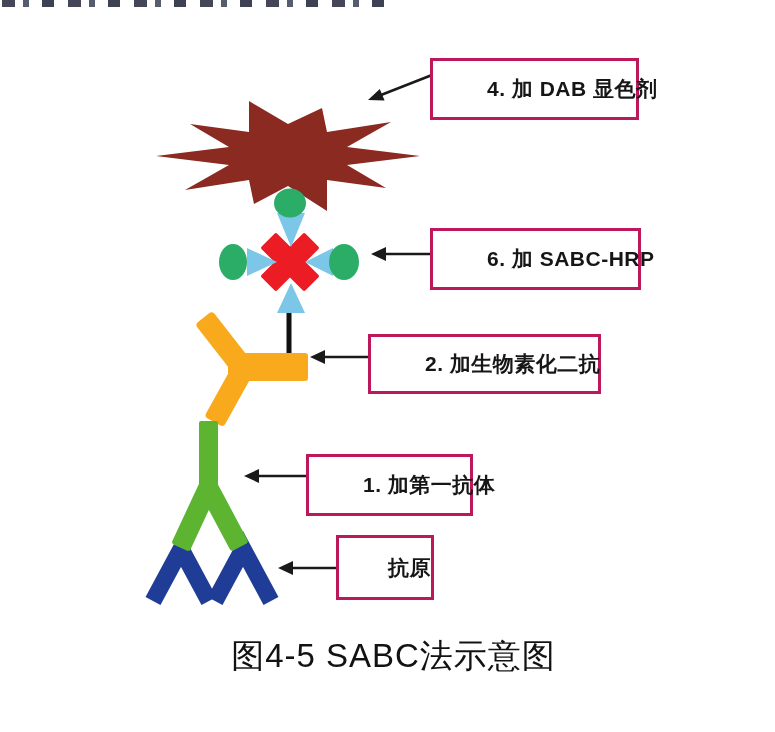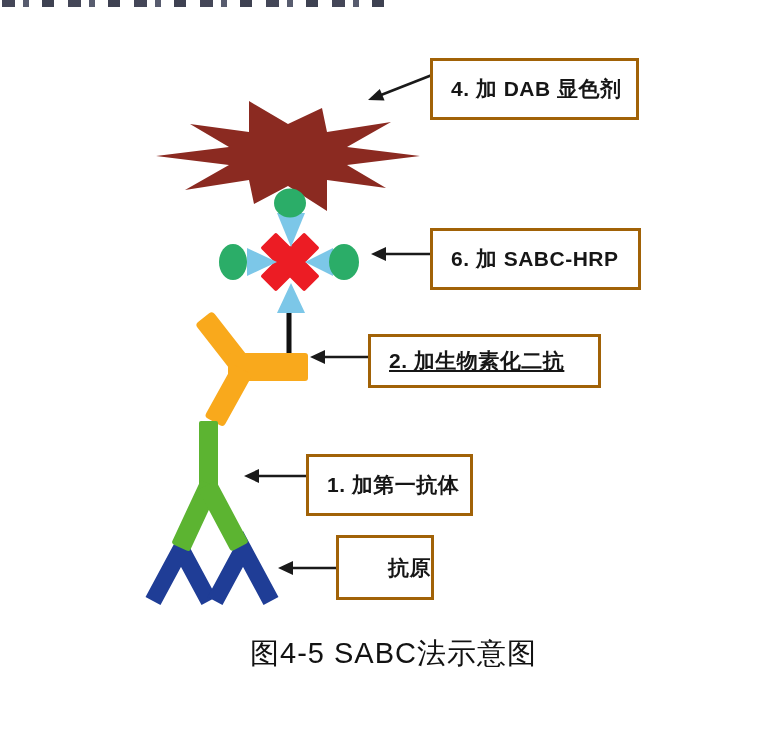--- a/index.html
+++ b/index.html
@@ -30,45 +30,46 @@
   }
   svg.diagram {
     position: absolute;
     left: 0; top: 0;
     width: 775px;
     height: 732px;
   }
   .callout {
     position: absolute;
     background: #ffffff;
-    border: 3px solid #a16207;
+    border: 3px solid #be185d;
     display: flex;
     align-items: center;
     box-sizing: border-box;
     font-weight: bold;
     color: #161616;
     font-size: 21px;
     letter-spacing: 0.5px;
     white-space: nowrap;
+    padding-left: 36px;
   }
   .callout .txt { padding: 0 10px 0 18px; }
   .callout.center { justify-content: flex-end; }
   .callout.center .txt { padding: 0; }
   #box-dab      { left: 430px; top: 58px;  width: 209px; height: 62px; }
   #box-sabc     { left: 430px; top: 228px; width: 211px; height: 62px; }
-  #box-biotin   { left: 368px; top: 334px; width: 233px; height: 54px; text-decoration: underline; }
+  #box-biotin   { left: 368px; top: 334px; width: 233px; height: 60px; }
   #box-primary  { left: 306px; top: 454px; width: 167px; height: 62px; }
   #box-antigen  { left: 336px; top: 535px; width: 98px;  height: 65px; }
   .caption {
     position: absolute;
     left: 12px;
     right: 0;
     top: 634px;
     text-align: center;
-    font-size: 29px;
+    font-size: 33px;
     font-weight: 500;
     color: #121212;
     letter-spacing: 1px;
   }
 </style>
 </head>
 <body>
 
 <div class="page">
 

